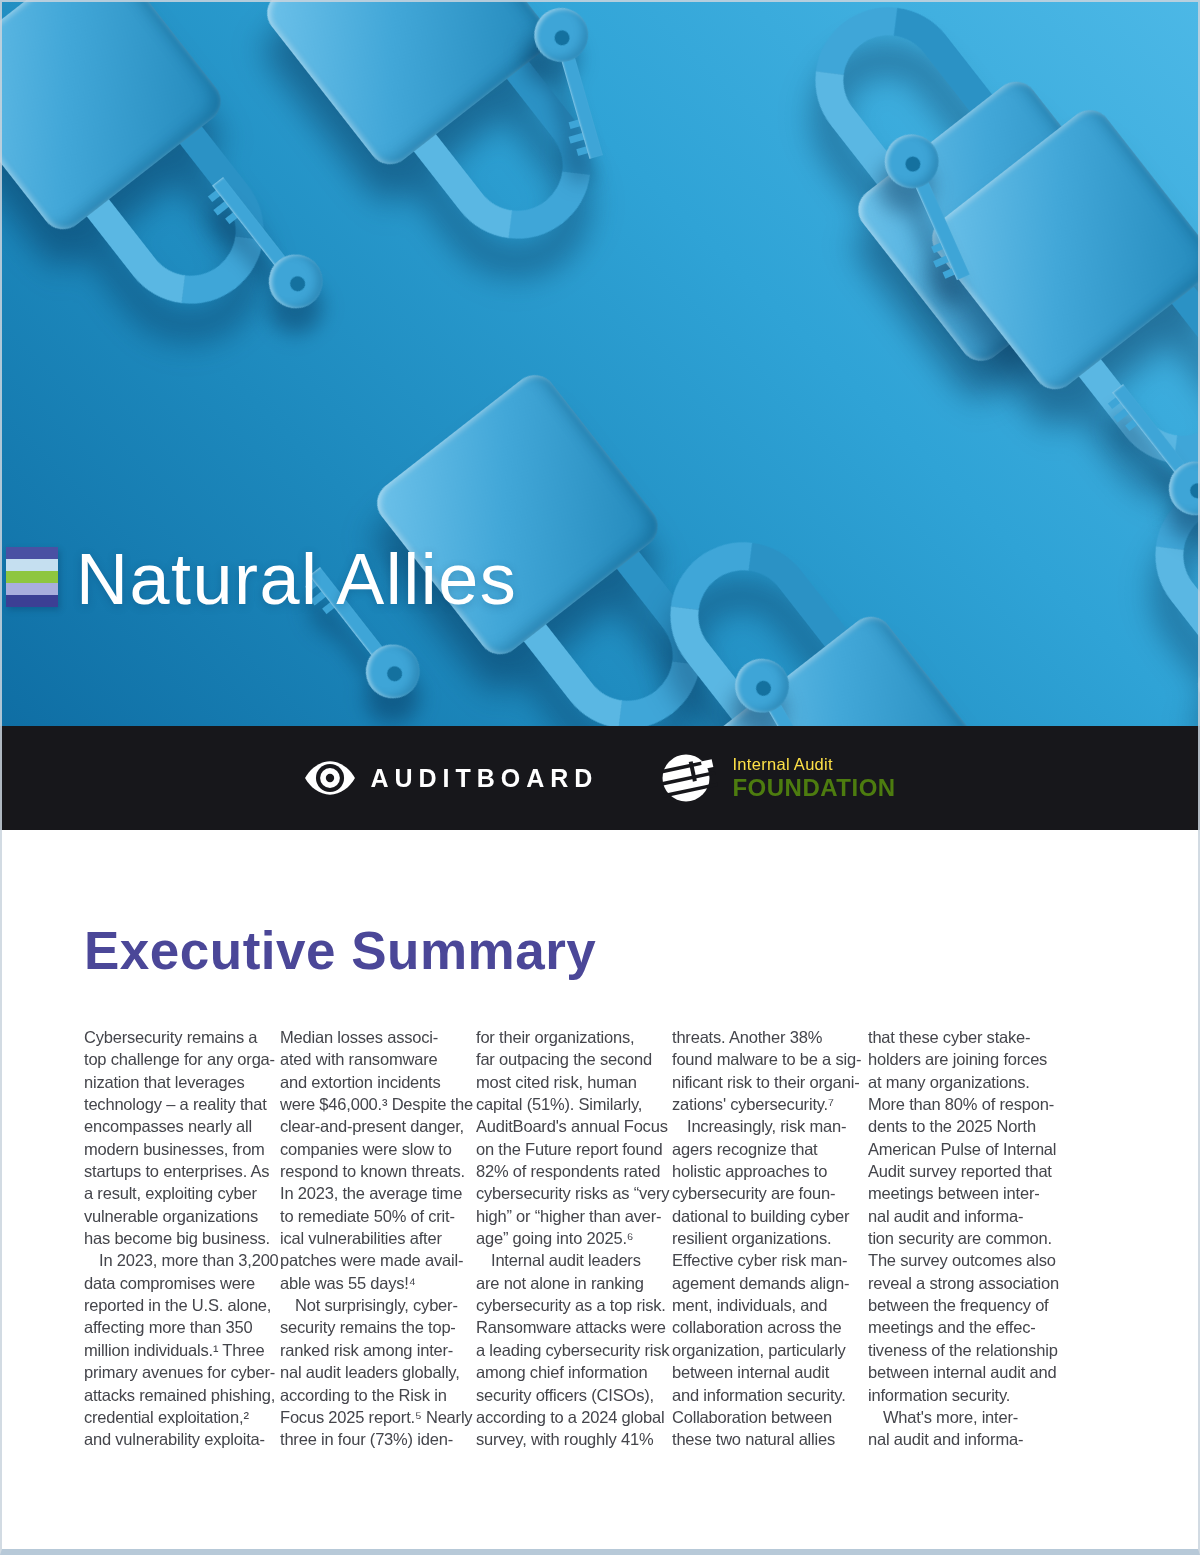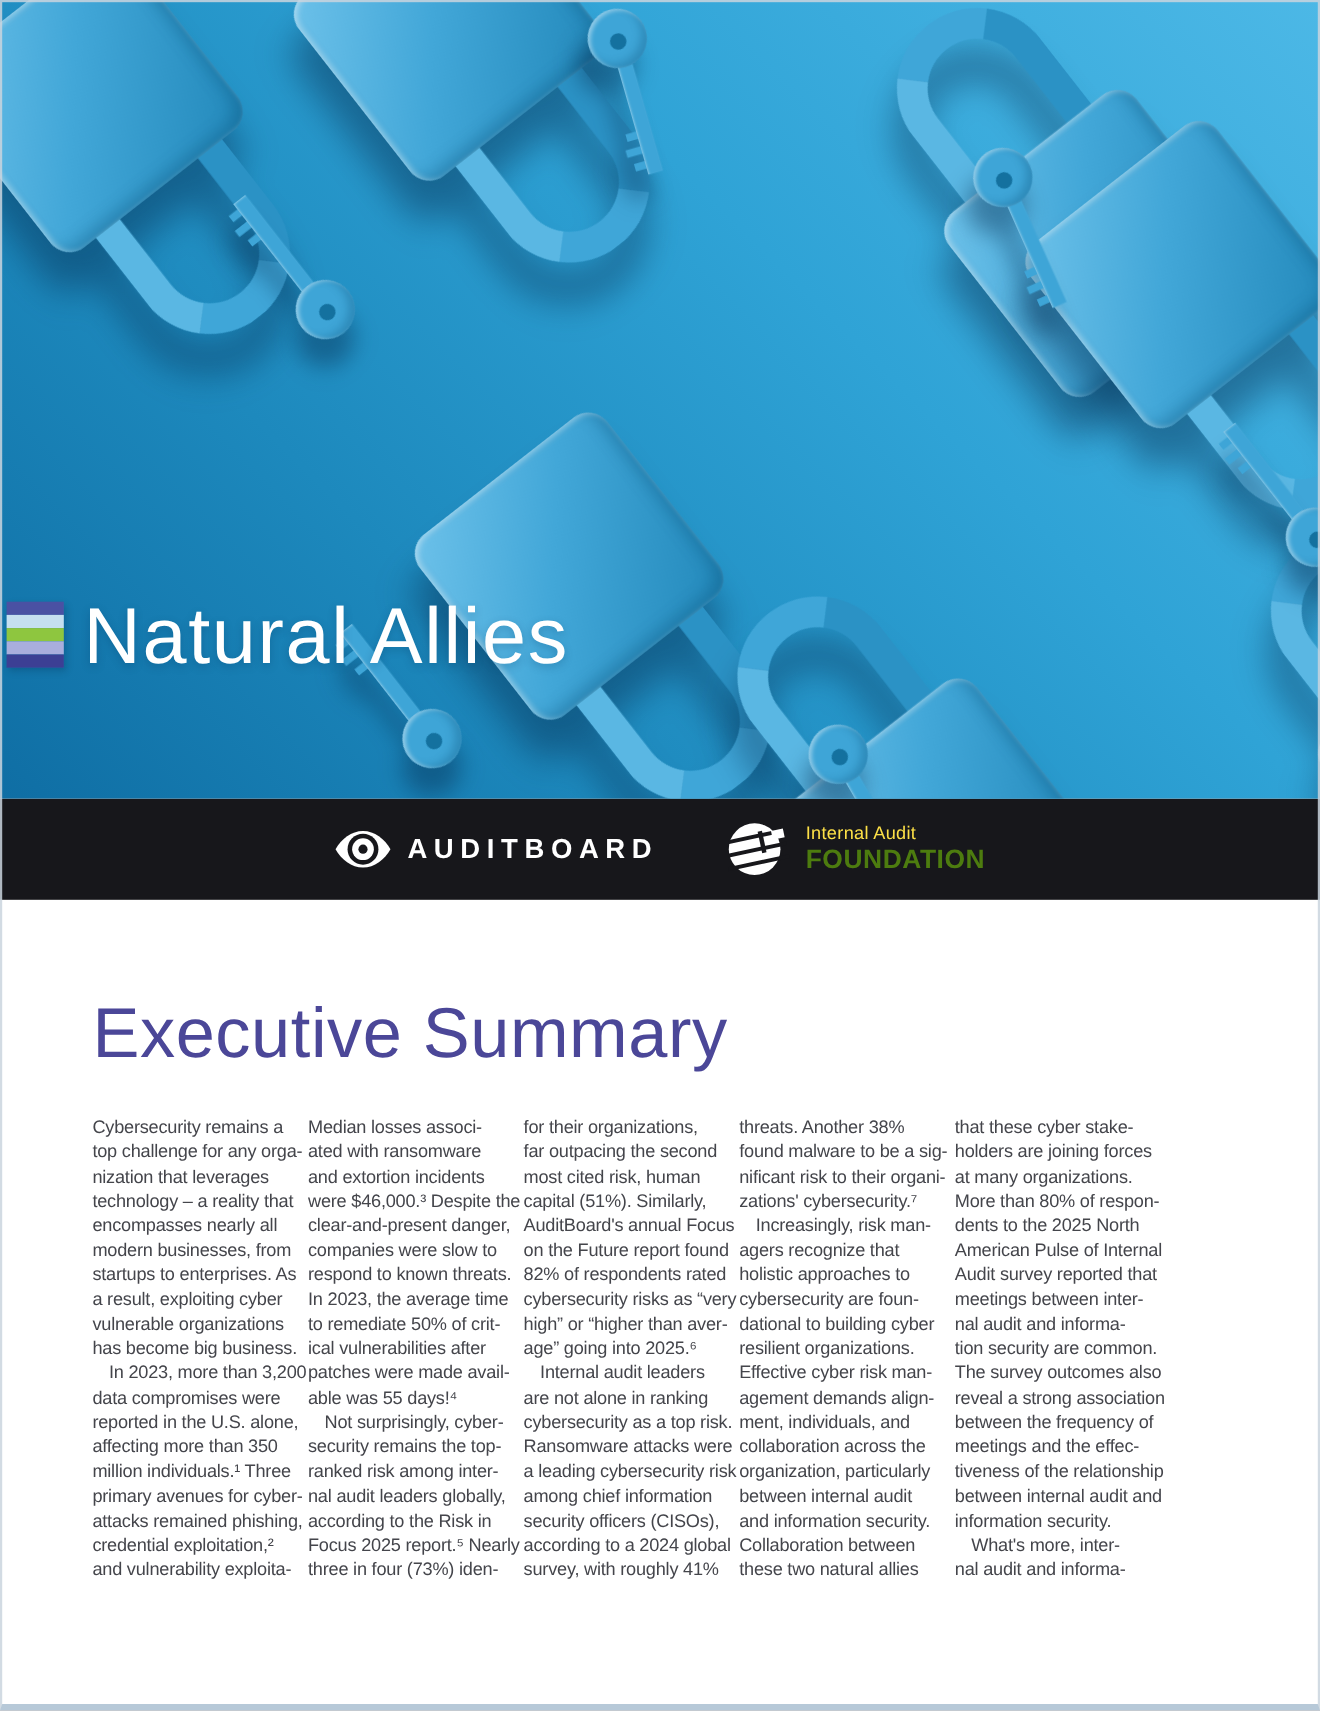--- a/index.html
+++ b/index.html
@@ -60,31 +60,31 @@
     text-shadow:0 2px 8px rgba(0,50,90,.25);
   }
   .cover-subtitle {
     color:#ffffff; font-size:27.5px; font-weight:400; line-height:38px;
     white-space:pre-line; margin:30px 0 0 64px; letter-spacing:.3px;
     text-shadow:0 1px 6px rgba(0,50,90,.2);
   }
 
   
   .logo-bar {
-    height:92px; background:#17171b; display:flex; align-items:center; justify-content:center; gap:64px;
+    height:104px; background:#17171b; display:flex; align-items:center; justify-content:center; gap:64px;
   }
   .logo { display:flex; align-items:center; }
   .ab-text { color:#ffffff; font-size:25px; font-weight:bold; letter-spacing:6px; margin-left:14px; }
   .iaf-text { margin-left:14px; line-height:1.05; }
   .iaf-line1 { color:#fde047; font-size:16.5px; font-weight:400; letter-spacing:.3px; }
   .iaf-line2 { color:#4d7c0f; font-size:24px; font-weight:bold; letter-spacing:.5px; margin-top:2px; }
 
   
   .content { padding:74px 0 0 84px; }
-  h2.section-title { color:#4b4798; font-size:64px; font-weight:400; line-height:94px; letter-spacing:.5px; }
+  h2.section-title { color:#4b4798; font-size:53px; font-weight:700; line-height:94px; letter-spacing:.5px; }
   .columns { display:grid; grid-template-columns:repeat(5,192px); column-gap:4px; margin-top:28px; }
   .col { color:#44454b; font-size:16.5px; }
   .col .line { line-height:22.35px; white-space:nowrap; letter-spacing:-0.2px; }
   .col .line.indent { padding-left:15px; }
 </style>
 </head>
 <body>
 
 <div class="page">
 

